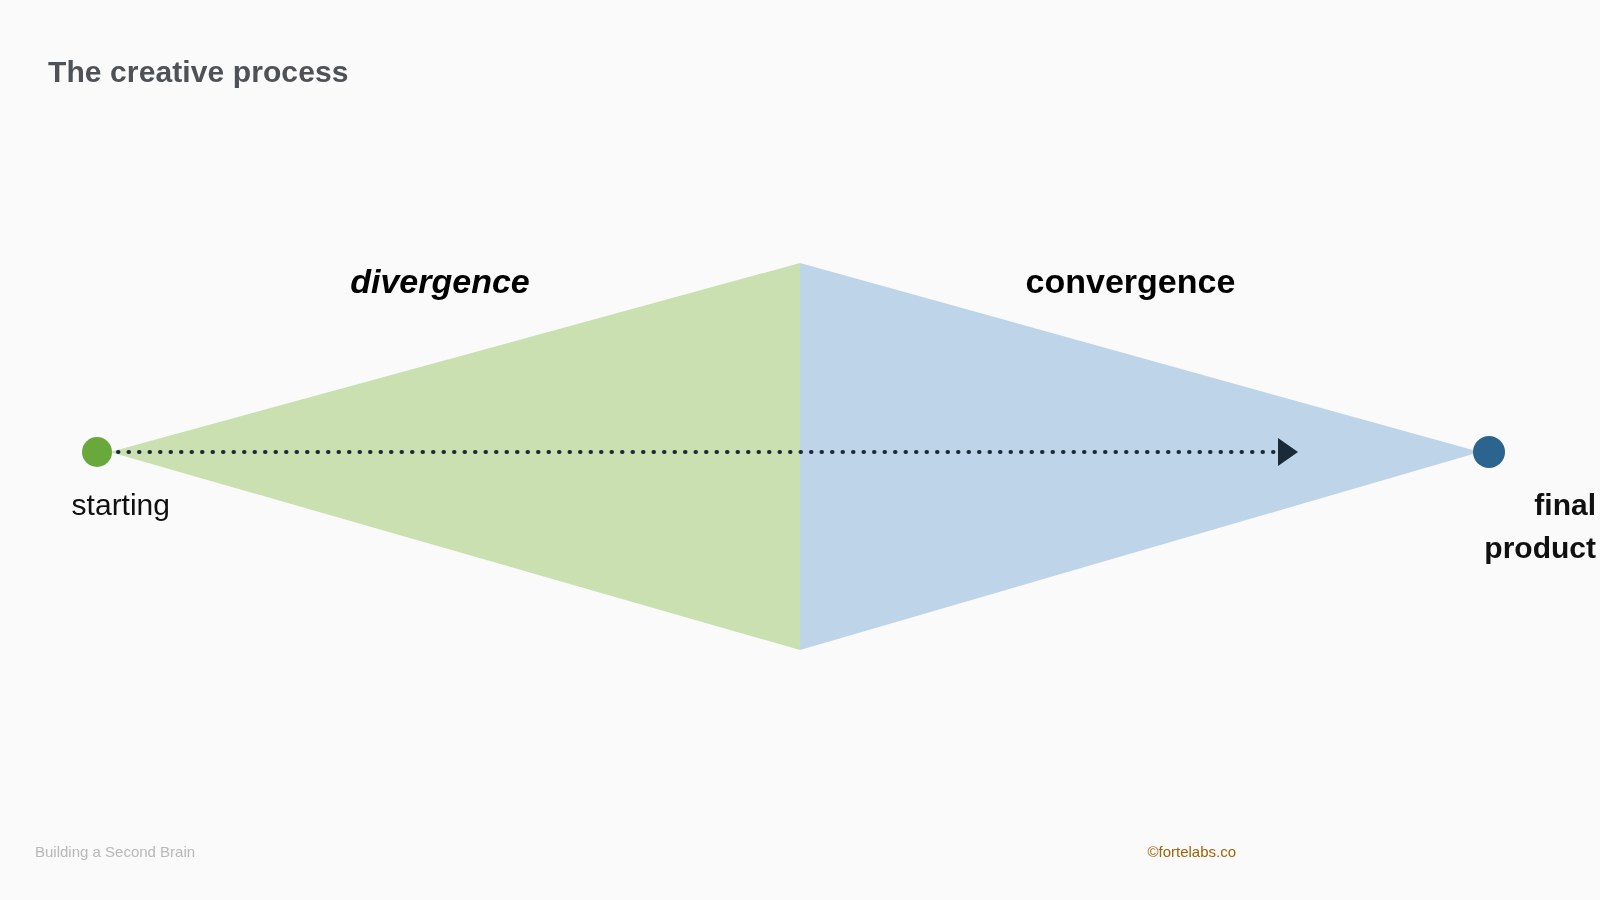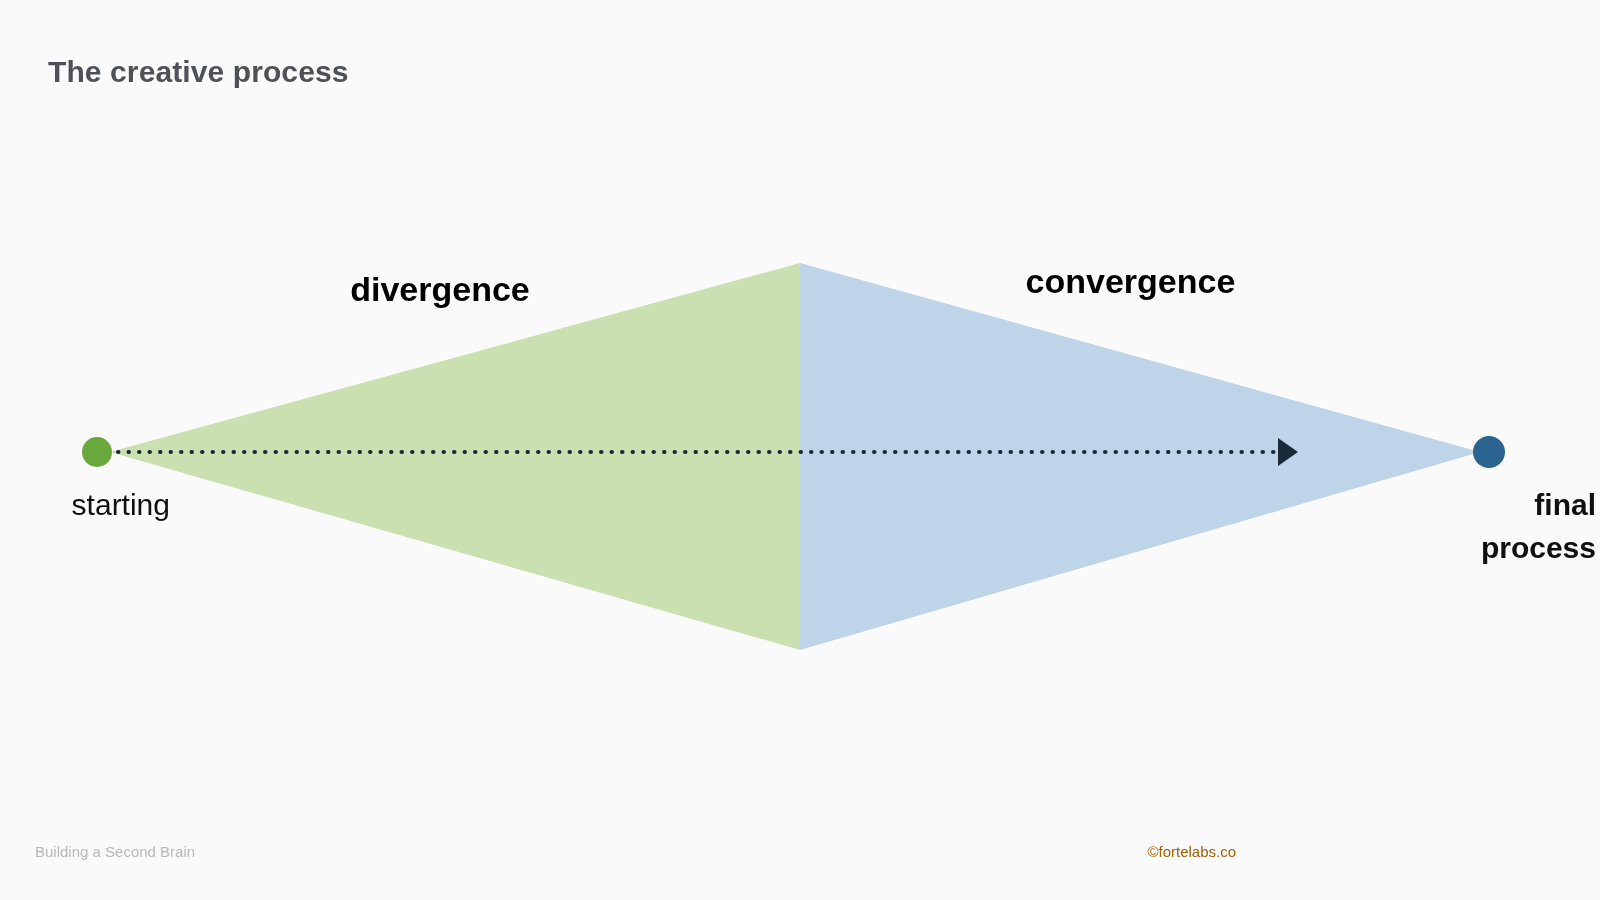--- a/index.html
+++ b/index.html
@@ -47,22 +47,23 @@
   .phase-label {
     position: absolute;
     font-size: 34px;
     font-weight: 600;
     color: #000000;
     white-space: nowrap;
     text-align: center;
   }
   .phase-label.divergence {
     left: 335px;
-    top: 270px;
+    top: 262px;
     width: 210px;
+    font-style: italic;
   }
   .phase-label.convergence {
     left: 1008px;
     top: 262px;
     width: 245px;
     text-align: center;
   }
 
   
   .endpoint-label {
@@ -134,20 +135,20 @@
   <div class="phase-label divergence">divergence</div>
 
   <div class="phase-label convergence">convergence</div>
 
   <div class="endpoint-label start">
     <span class="line">starting</span>
   </div>
 
   <div class="endpoint-label end">
     <span class="line">final</span>
-    <span class="line">process</span>
+    <span class="line">product</span>
   </div>
 
   <div class="footer-left">Building a Second Brain</div>
 
   <div class="footer-right">©fortelabs.co</div>
 
 </div>
 
 </body></html>

